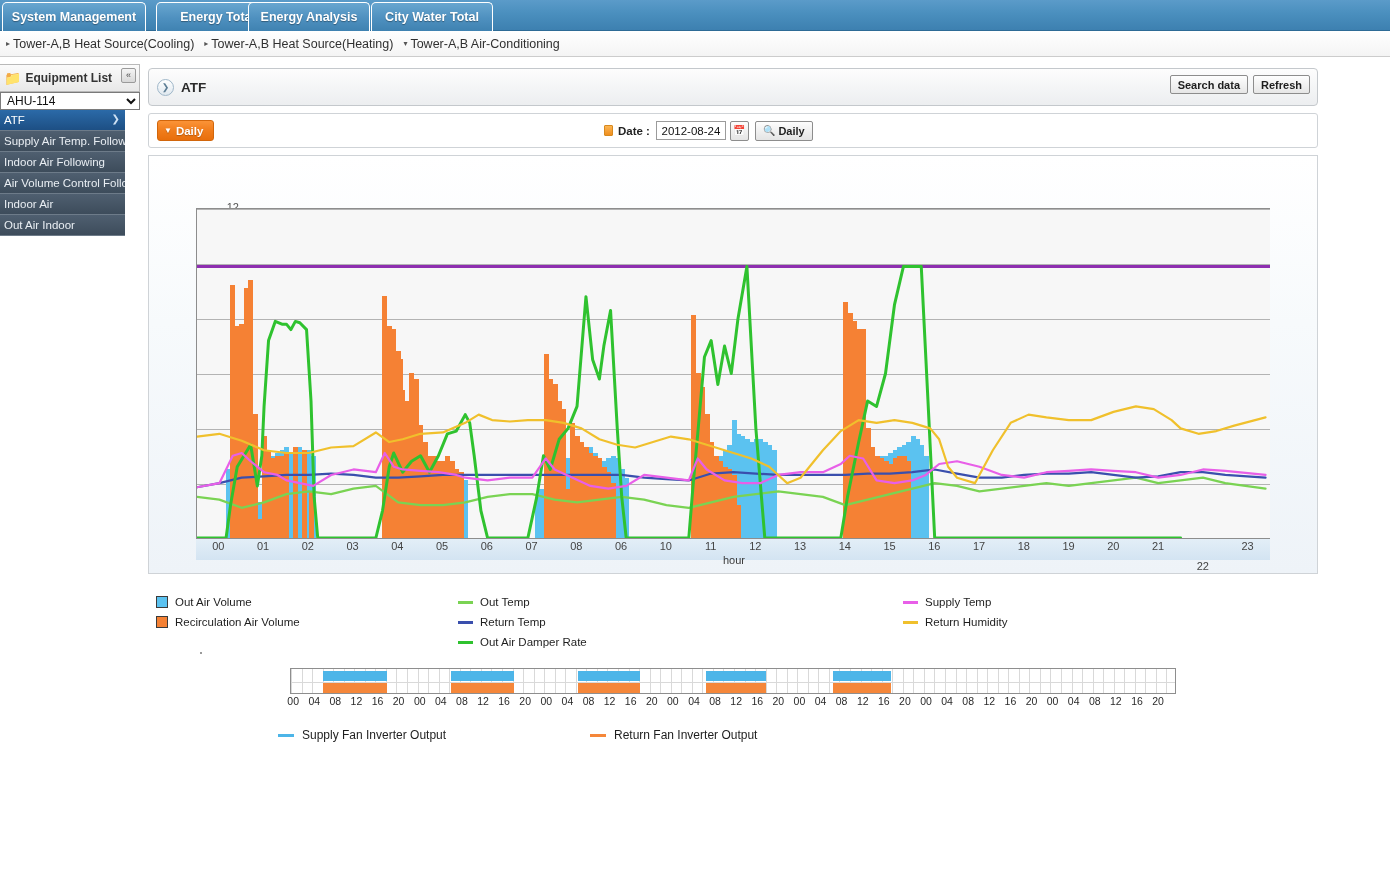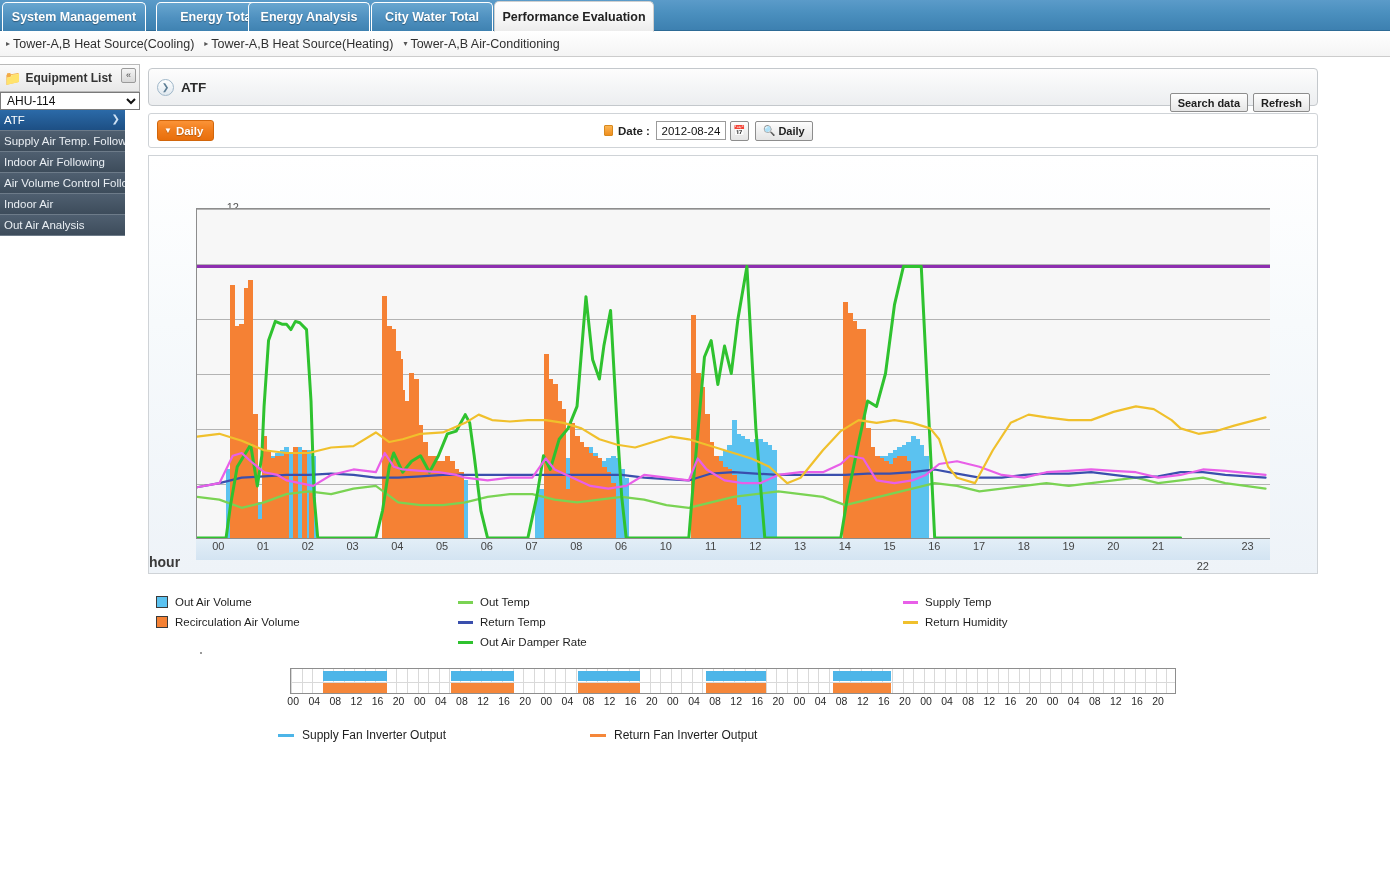--- a/index.html
+++ b/index.html
@@ -99,21 +99,21 @@
   }
   #titlebar .ptitle { font-size: 13.5px; font-weight: bold; color: #2b2b2b; }
   .topbtn {
     height: 19px; padding: 0 7px; margin-left: 5px;
     background: linear-gradient(to bottom,#fefefe 0%, #e6e6e6 100%);
     border: 1px solid #8d8d8d; border-radius: 2px;
     font-size: 11px; font-weight: bold; color: #1e1e1e;
     font-family: "Liberation Sans", sans-serif;
     display: flex; align-items: center; cursor: pointer;
   }
-  #topbtns { position: absolute; right: 7px; top: 24px; display: flex; }
+  #topbtns { position: absolute; right: 7px; top: 6px; display: flex; }
 
   #filterbar {
     margin-top: 7px; height: 35px; width: 1170px;
     background: #ffffff; border: 1px solid #cfd3d7; border-radius: 3px;
     display: flex; align-items: center; position: relative;
   }
   #daily-btn {
     margin-left: 8px; height: 21px; padding: 0 10px 0 6px;
     background: linear-gradient(to bottom,#fb9337 0%, #f07c1b 52%, #e86f0c 100%);
     border: 1px solid #d2660b; border-radius: 3px;
@@ -161,21 +161,21 @@
     overflow: hidden;
   }
   .gridline { position: absolute; left: 0; width: 100%; height: 1px; background: #b3b3b3; }
   .ytick { position: absolute; right: 1078px; width: 40px; text-align: right; font-size: 11px; color: #555; }
   #xaxisband {
     position: absolute; left: 47px; top: 382px; width: 1074px; height: 22px;
     background: linear-gradient(to bottom,#e3eef7 0%, #d3e4f2 100%);
     border-top: 1px solid #8d8d8d;
   }
   .xtick { position: absolute; top: 384px; font-size: 11px; color: #444; transform: translateX(-50%); }
-  #xlabel { position: absolute; left: 0; top: 398px; width: 1170px; text-align: left; font-size: 14px; color: #3a3a3a; font-weight: bold; }
+  #xlabel { position: absolute; left: 0; top: 398px; width: 1170px; text-align: center; font-size: 11px; color: #3a3a3a; }
 
   
   .svglayer { position: absolute; left: 0; top: 0; width: 100%; height: 100%; }
   .bar { position: absolute; bottom: 0; width: 5px; }
   .bar.oav { background: #5bc2f0; }
   .bar.rav { background: #f58134; }
 
   
   #legend { position: absolute; left: 148px; top: 592px; width: 1170px; height: 60px; }
   .lgcol { position: absolute; top: 0; }
@@ -209,23 +209,20 @@
     </div>
     <div class="tab" style="left: 156px; width: 100px; justify-content: flex-end;">
       <span>Energy Total</span>
     </div>
     <div class="tab" style="left: 248px; width: 122px;">
       <span>Energy Analysis</span>
     </div>
     <div class="tab" style="left: 371px; width: 122px;">
       <span>City Water Total</span>
     </div>
-    <div class="tab active" style="left: 494px; width: 160px;">
-      <span>Performance Evaluation</span>
-    </div>
   </div>
 
 <div id="crumbs">
     <div class="crumb">
       <span class="arw">▸</span>
       <span>Tower-A,B Heat Source(Cooling)</span>
     </div>
     <div class="crumb">
       <span class="arw">▸</span>
       <span>Tower-A,B Heat Source(Heating)</span>
@@ -253,21 +250,21 @@
       <div class="sb-item">
         <span>Indoor Air Following</span>
       </div>
       <div class="sb-item">
         <span>Air Volume Control Following</span>
       </div>
       <div class="sb-item">
         <span>Indoor Air</span>
       </div>
       <div class="sb-item">
-        <span>Out Air Analysis</span>
+        <span>Out Air Indoor</span>
       </div>
     </div>
 </div>
 
 <div id="content">
 
   <div id="titlebar">
     <span class="circ">❯</span>
     <span class="ptitle">ATF</span>
     <div id="topbtns">

